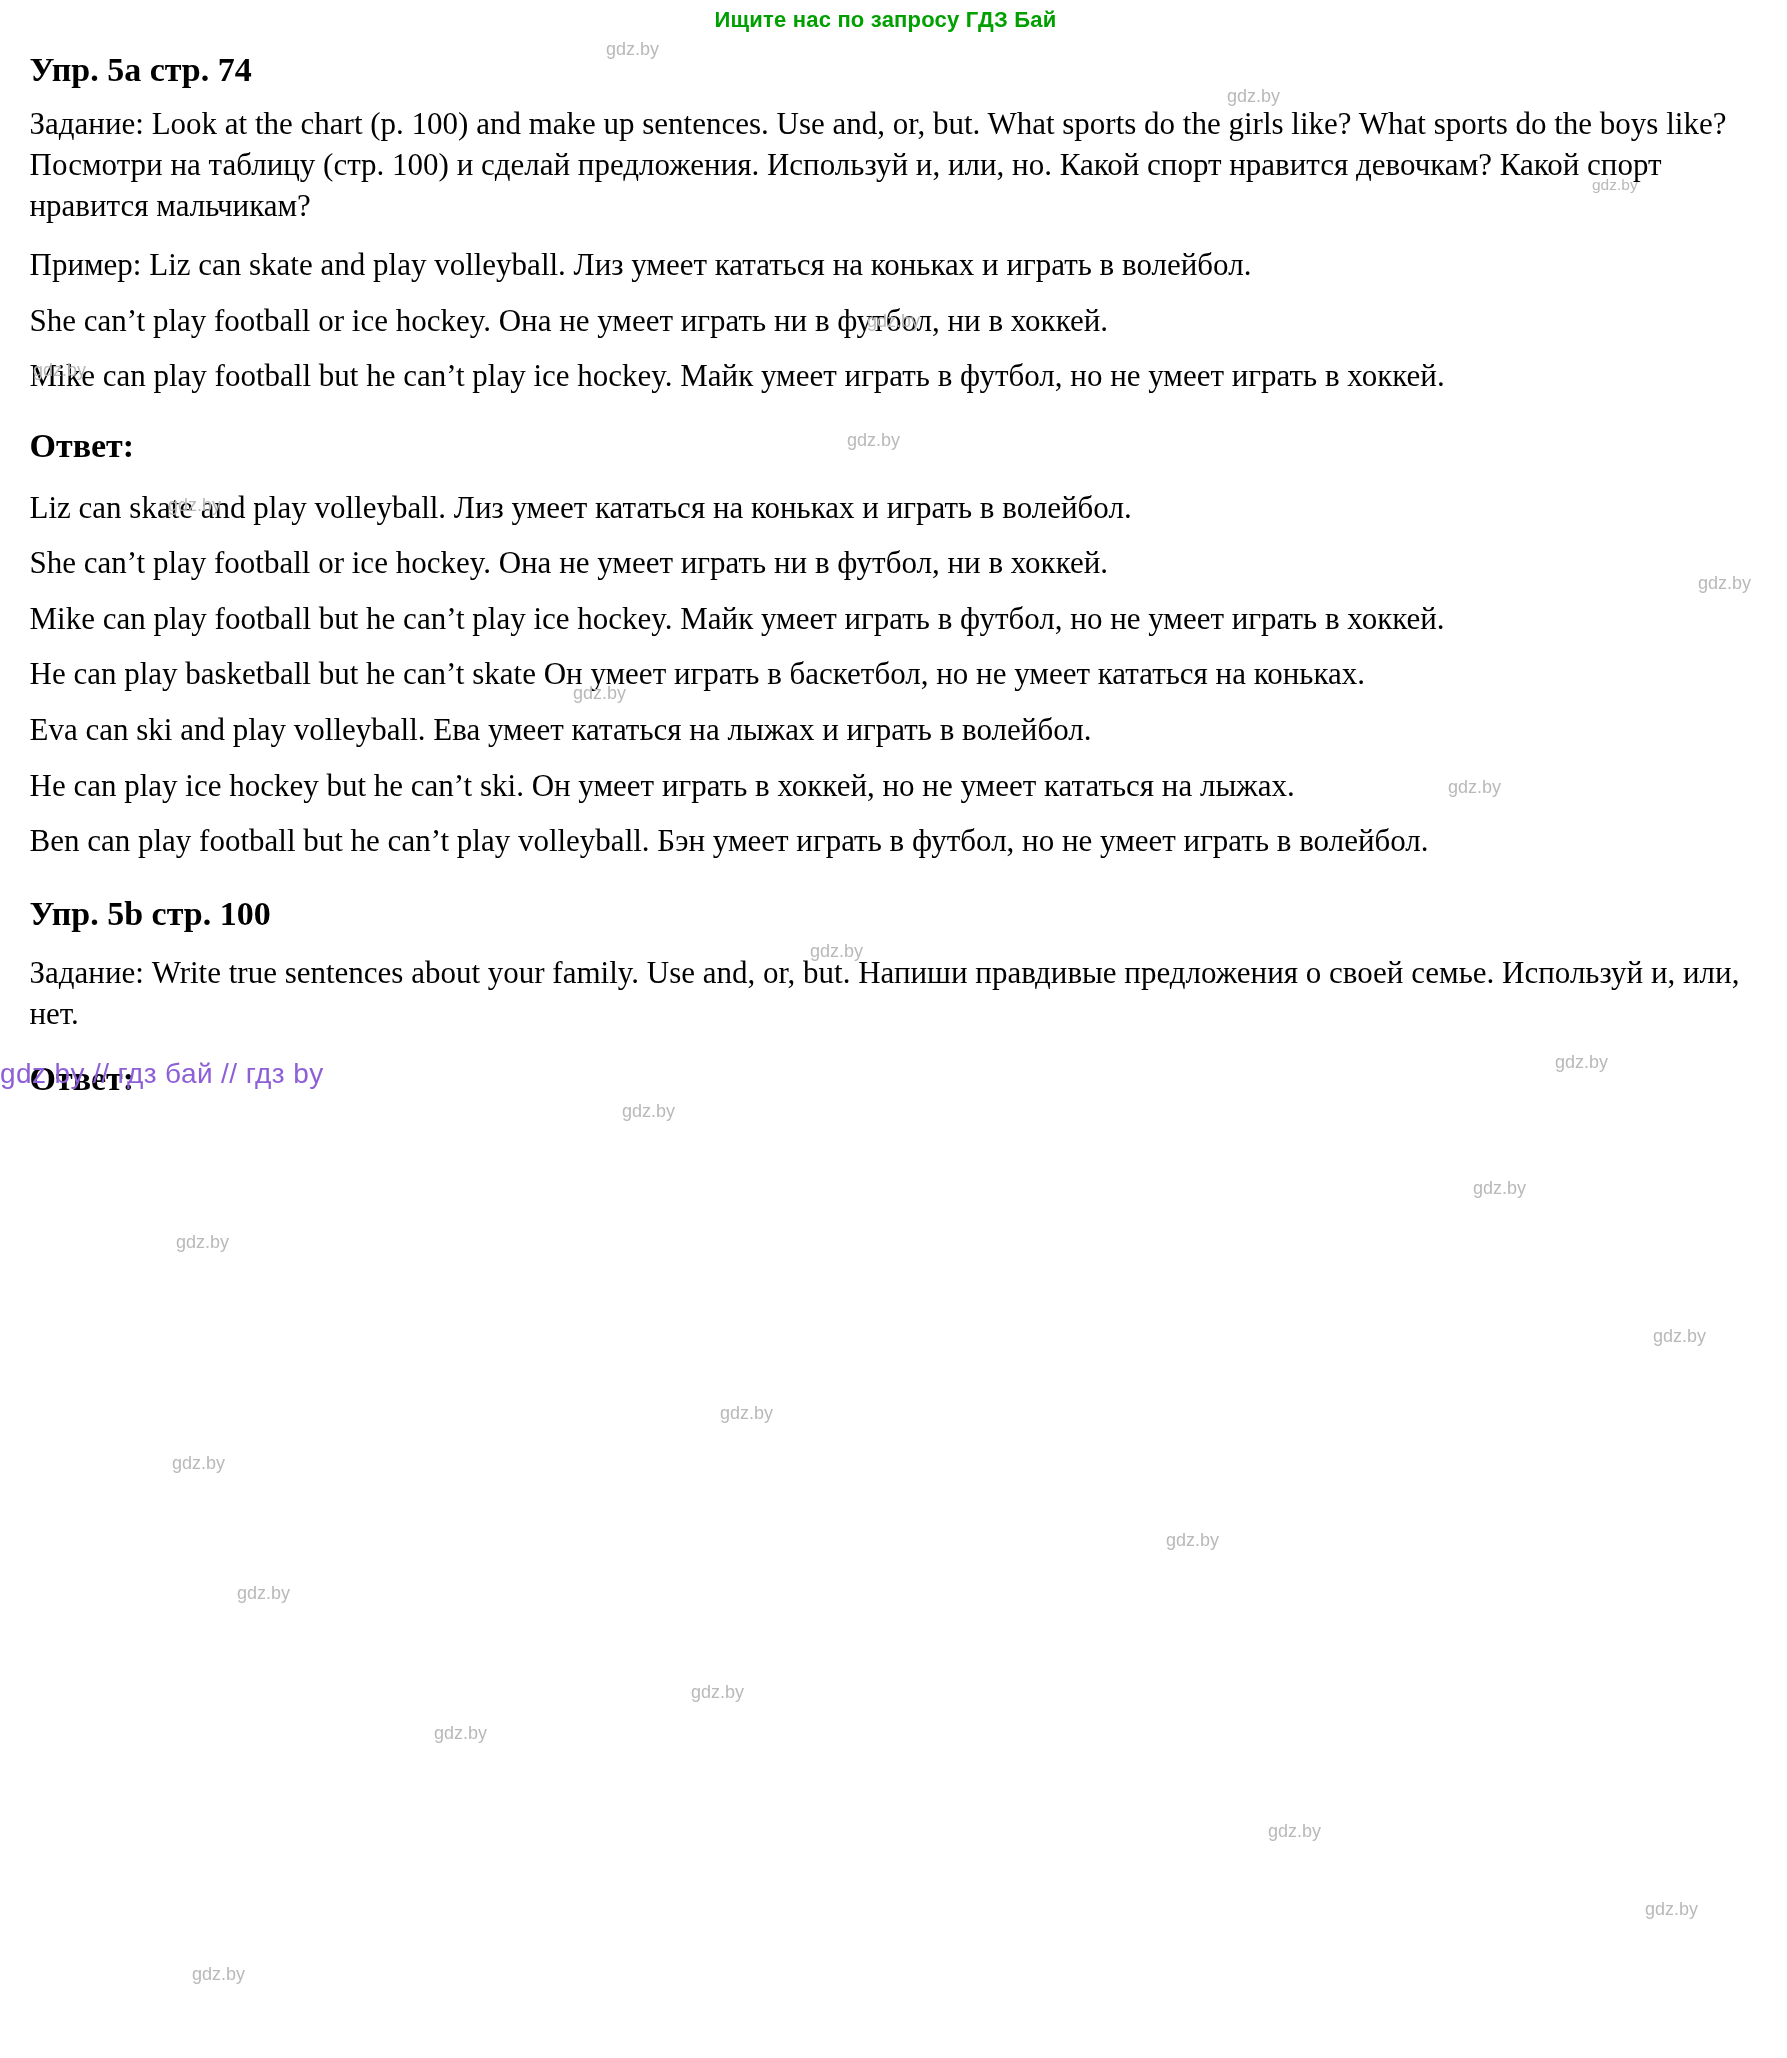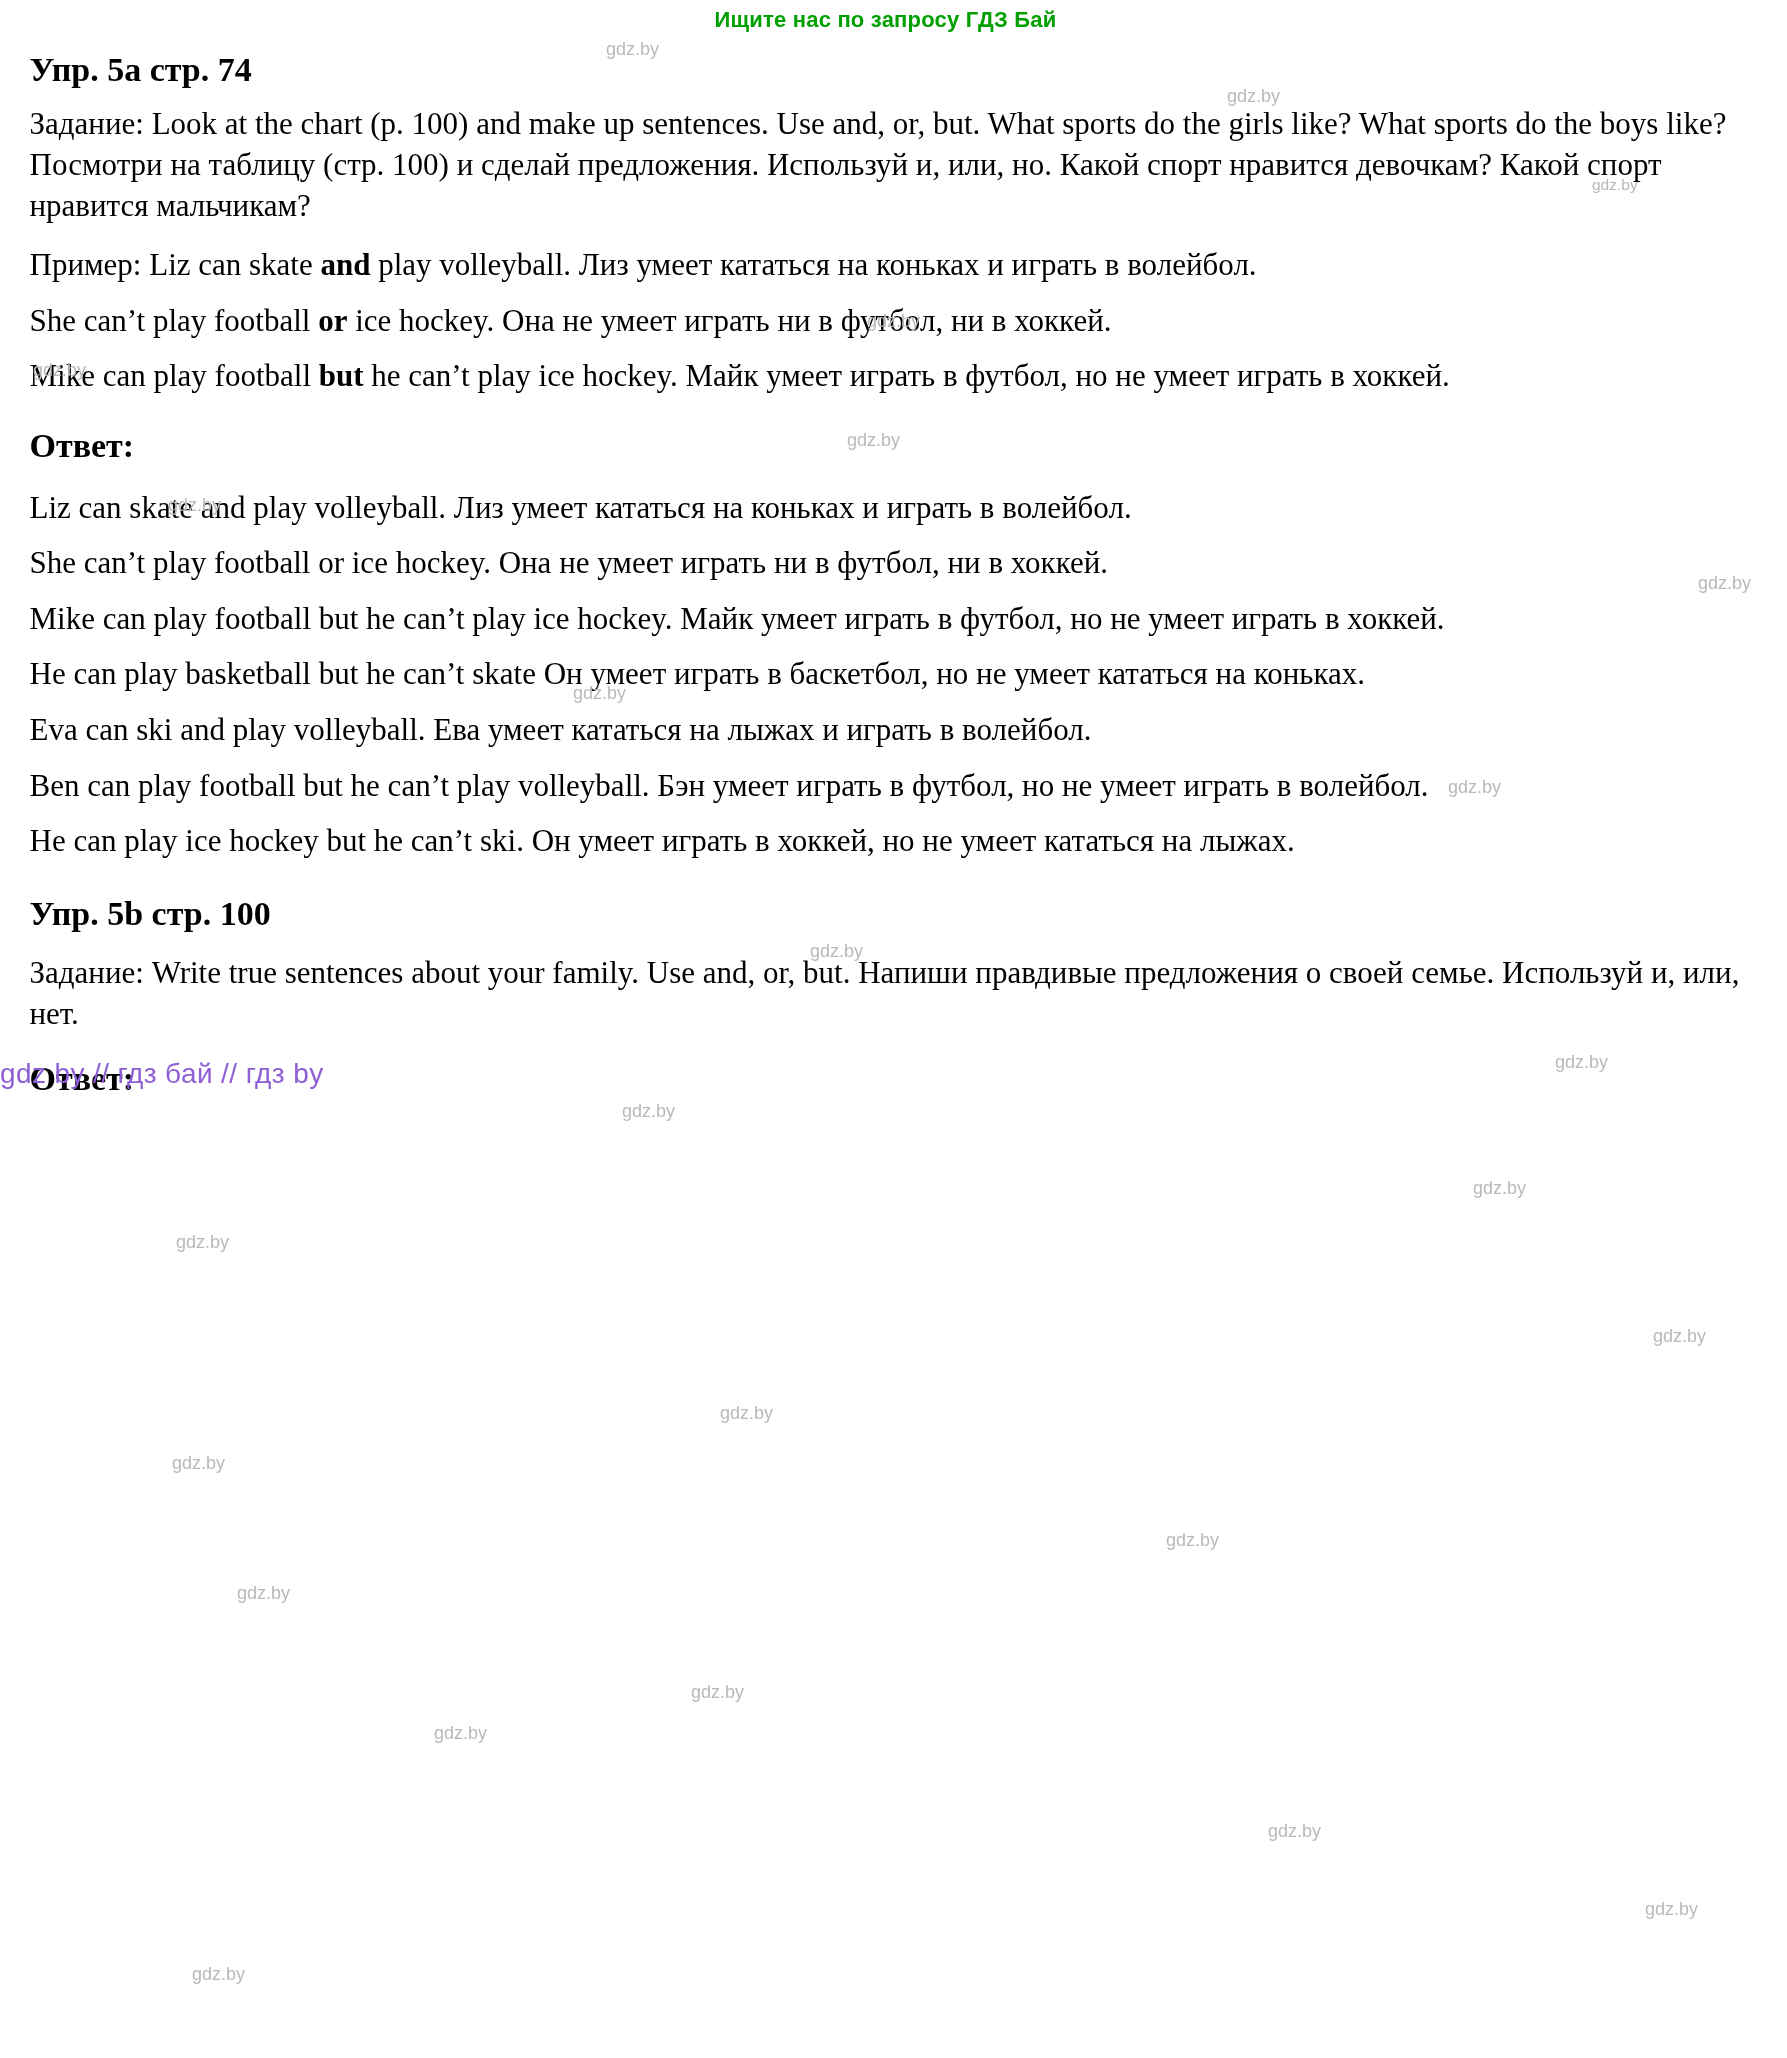--- a/index.html
+++ b/index.html
@@ -48,21 +48,21 @@
     margin: 0 0 14.7px 0;
     text-align: left;
   }
   p.task {
     margin-bottom: 18px;
   }
   .lbl {
     font-weight: normal;
   }
   .b {
-    font-weight: bold;
+    font-weight: normal;
     margin-top: 42px;
   }
   h2.answer {
     font-size: 34px;
     font-weight: bold;
     margin: 29.5px 0 23px 0;
   }
   h2.answer-last {
     font-size: 34px;
     font-weight: bold;
@@ -110,22 +110,22 @@
 
   <p class="para spaced"><span>Mike can play football </span><span class="b">but</span><span> he can’t play ice hockey. Майк умеет играть в футбол, но не умеет играть в хоккей.</span></p>
 
   <h2 class="answer">Ответ:</h2>
 
   <p class="para spaced">Liz can skate and play volleyball. Лиз умеет кататься на коньках и играть в волейбол.</p>
   <p class="para spaced">She can’t play football or ice hockey. Она не умеет играть ни в футбол, ни в хоккей.</p>
   <p class="para spaced">Mike can play football but he can’t play ice hockey. Майк умеет играть в футбол, но не умеет играть в хоккей.</p>
   <p class="para spaced">He can play basketball but he can’t skate Он умеет играть в баскетбол, но не умеет кататься на коньках.</p>
   <p class="para spaced">Eva can ski and play volleyball. Ева умеет кататься на лыжах и играть в волейбол.</p>
+  <p class="para spaced">He can play ice hockey but he can’t ski. Он умеет играть в хоккей, но не умеет кататься на лыжах.</p>
   <p class="para spaced">Ben can play football but he can’t play volleyball. Бэн умеет играть в футбол, но не умеет играть в волейбол.</p>
-  <p class="para spaced">He can play ice hockey but he can’t ski. Он умеет играть в хоккей, но не умеет кататься на лыжах.</p>
 
   <h1 class="ex-title-2">Упр. 5b стр. 100</h1>
 
   <p class="para task"><span class="lbl">Задание:</span><span> Write true sentences about your family. Use and, or, but. Напиши правдивые предложения о своей семье. Используй и, или, нет.</span></p>
 
   <h2 class="answer-last">Ответ:</h2>
 
   <div id="wm-layer">
       <div class="wm" style="left: 606px; top: 39px; font-size: 18px;">gdz.by</div>
       <div class="wm" style="left: 1227px; top: 86px; font-size: 18px;">gdz.by</div>

